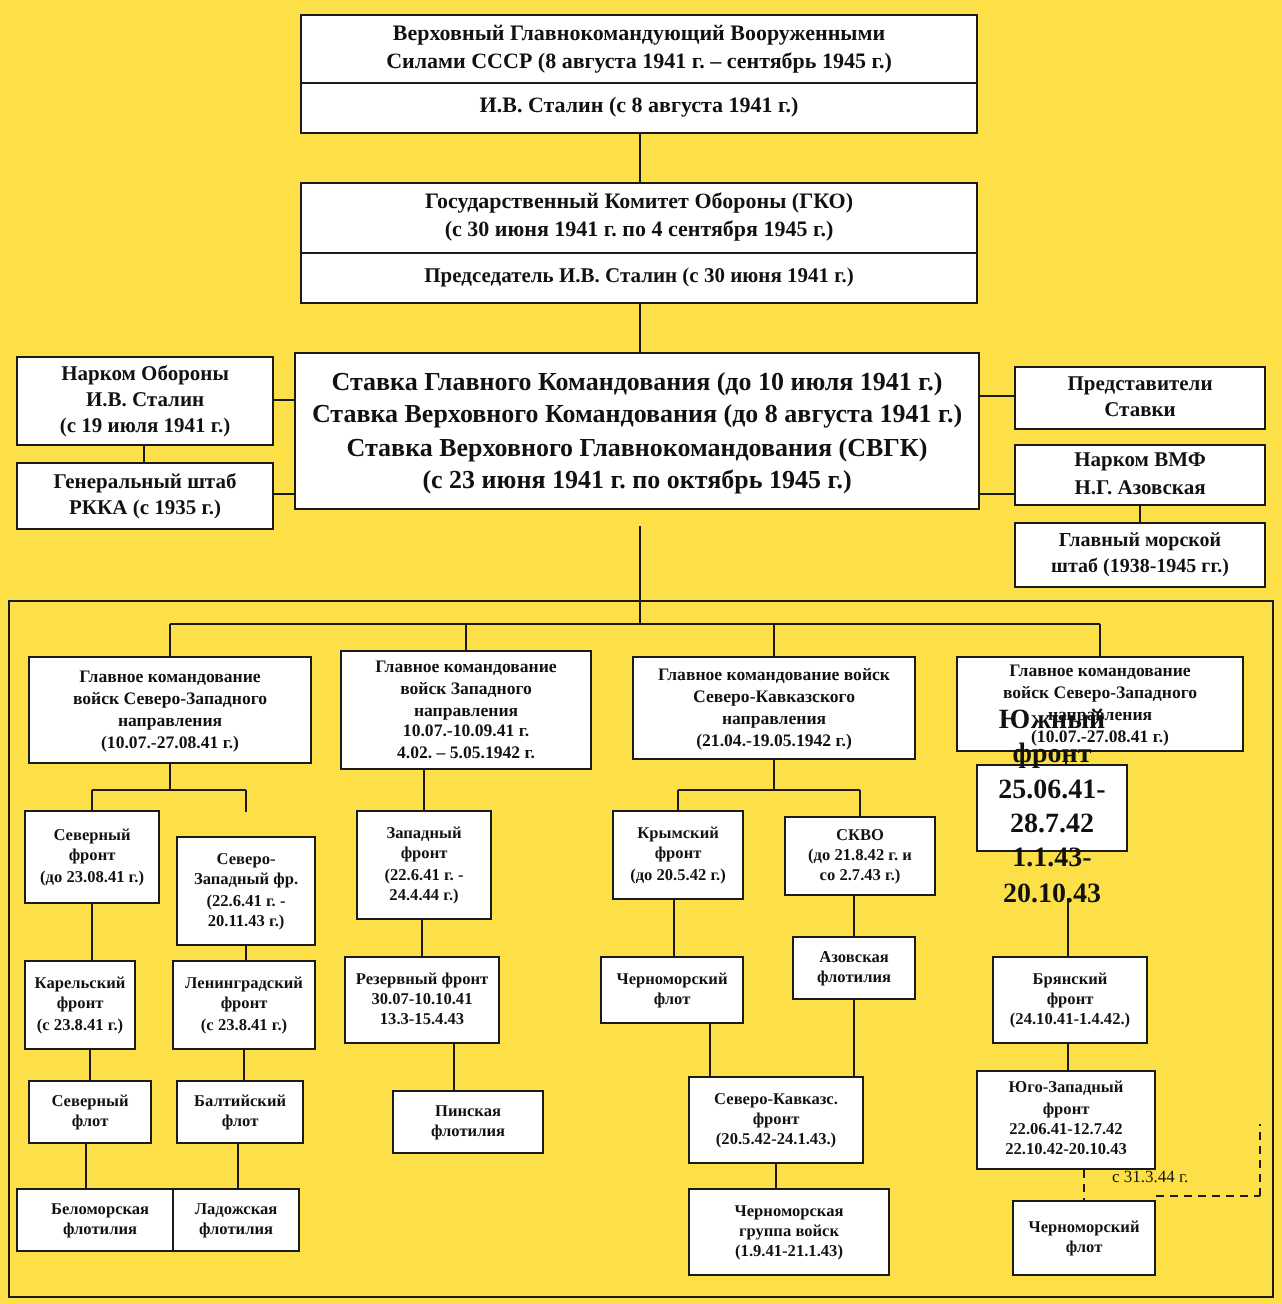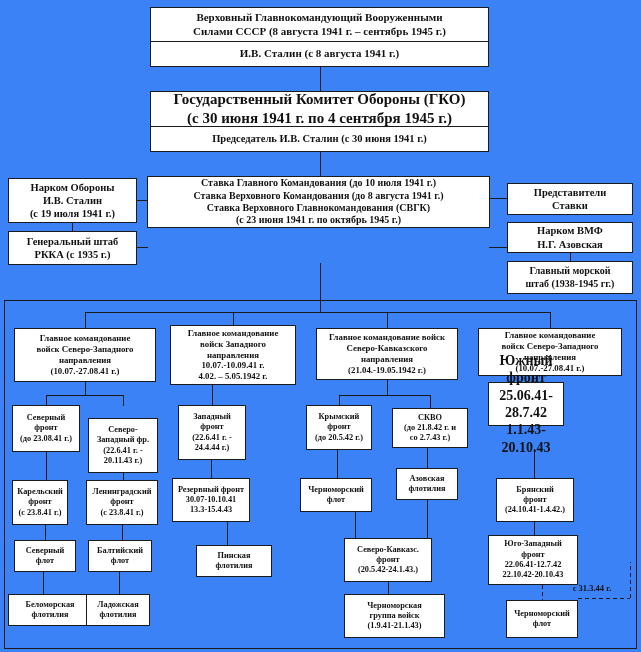--- a/index.html
+++ b/index.html
@@ -4,21 +4,21 @@
 <style>
   * { margin:0; padding:0; box-sizing:border-box; }
   html,body { background:#ffffff; }
   body {
     width:641px; height:652px;
     font-family:"Liberation Serif", serif;
     color:#111;
   }
   #canvas {
     position:relative; width:641px; height:652px;
-    background:#3b82f6; overflow:hidden;
+    background:#fde047; overflow:hidden;
   }
   .bx {
     position:absolute;
     border:1px solid #1b1b1b;
     background:#ffffff;
     display:flex; align-items:center; justify-content:center;
     text-align:center;
     white-space:pre-line;
     line-height:1.24;
     font-weight:bold;
@@ -27,21 +27,21 @@
   .frame {
     position:absolute;
     border:1px solid #1b1b1b;
     background:transparent;
   }
   svg.lines { position:absolute; left:0; top:0; }
   svg.lines line { stroke:#1b1b1b; stroke-width:1; shape-rendering:crispEdges; }
   svg.lines line.dash { stroke-dasharray:4 3; }
   .note {
     position:absolute;
-    font-size:8.5px; font-weight:bold; text-align:center;
+    font-size:8.5px; font-weight:normal; 
     background:transparent;
   }
 </style>
 </head>
 <body>
 
 <div id="canvas">
 
   <div class="frame" style="left:4px;top:300px;width:633px;height:349px"></div>
 
@@ -95,31 +95,31 @@
     <line x1="534" y1="522" x2="534" y2="536"></line>
     <line class="dash" x1="542" y1="585" x2="542" y2="601"></line>
     <line class="dash" x1="578" y1="598" x2="630" y2="598"></line>
     <line class="dash" x1="630" y1="598" x2="630" y2="562"></line>
   </svg>
 
   <div class="bx" style="left:150px;top:7px;width:339px;height:35px;font-size:11px">Верховный Главнокомандующий Вооруженными
 Силами СССР (8 августа 1941 г. – сентябрь 1945 г.)</div>
   <div class="bx" style="left:150px;top:41px;width:339px;height:26px;font-size:11px">И.В. Сталин (с 8 августа 1941 г.)</div>
 
-  <div class="bx" style="left:150px;top:91px;width:339px;height:36px;font-size:15px">Государственный Комитет Обороны (ГКО)
+  <div class="bx" style="left:150px;top:91px;width:339px;height:36px;font-size:11px">Государственный Комитет Обороны (ГКО)
 (с 30 июня 1941 г. по 4 сентября 1945 г.)</div>
   <div class="bx" style="left:150px;top:126px;width:339px;height:26px;font-size:10.5px">Председатель И.В. Сталин (с 30 июня 1941 г.)</div>
 
   <div class="bx" style="left:8px;top:178px;width:129px;height:45px;font-size:10.5px">Нарком Обороны
 И.В. Сталин
 (с 19 июля 1941 г.)</div>
   <div class="bx" style="left:8px;top:231px;width:129px;height:34px;font-size:10.5px">Генеральный штаб
 РККА (с 1935 г.)</div>
 
-  <div class="bx" style="left:147px;top:176px;width:343px;height:52px;font-size:10px">Ставка Главного Командования (до 10 июля 1941 г.)
+  <div class="bx" style="left:147px;top:176px;width:343px;height:79px;font-size:13px">Ставка Главного Командования (до 10 июля 1941 г.)
 Ставка Верховного Командования (до 8 августа 1941 г.)
 Ставка Верховного Главнокомандования (СВГК)
 (с 23 июня 1941 г. по октябрь 1945 г.)</div>
 
   <div class="bx" style="left:507px;top:183px;width:126px;height:32px;font-size:10.5px">Представители
 Ставки</div>
   <div class="bx" style="left:507px;top:222px;width:126px;height:31px;font-size:10.5px">Нарком ВМФ
 Н.Г. Азовская</div>
   <div class="bx" style="left:507px;top:261px;width:126px;height:33px;font-size:10px">Главный морской
 штаб (1938-1945 гг.)</div>

